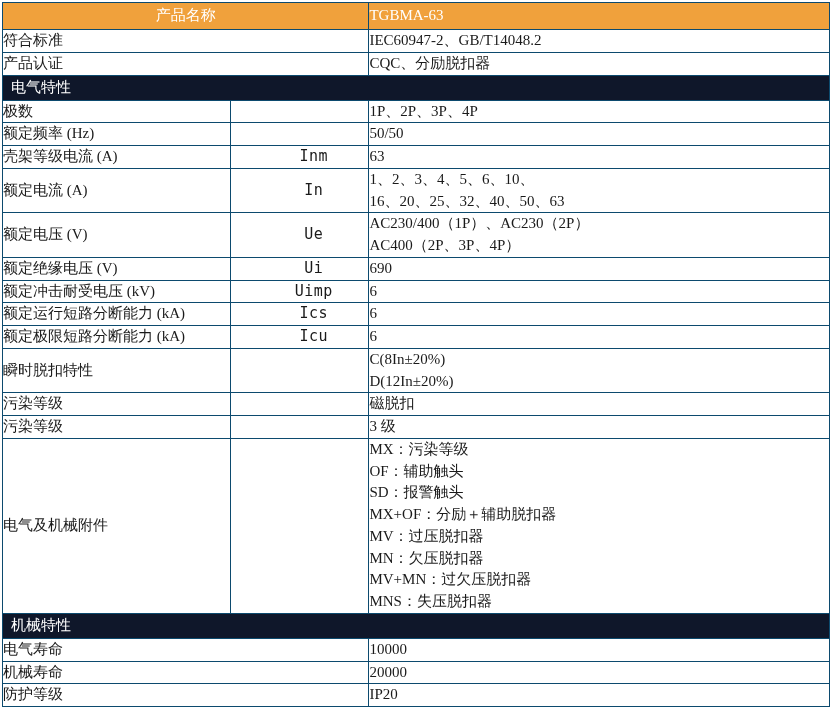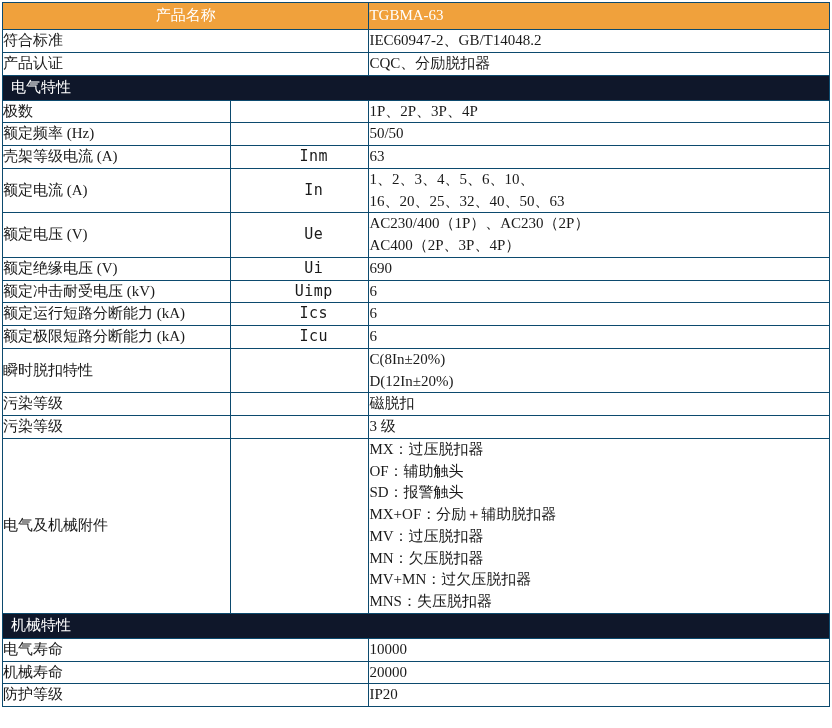--- a/index.html
+++ b/index.html
@@ -195,21 +195,21 @@
       <td class="cell-sym"><span class="sym-indent"></span></td>
       <td class="cell-val">
         <span class="line nowrap">3 级</span>
       </td>
     </tr>
 
     <tr class="tall-row">
       <td class="cell-label">电气及机械附件</td>
       <td class="cell-sym"><span class="sym-indent"></span></td>
       <td class="cell-val acc-val">
-        <span class="line nowrap">MX：过压脱扣器</span>
+        <span class="line nowrap">MX：污染等级</span>
         <span class="line nowrap">OF：辅助触头</span>
         <span class="line nowrap">SD：报警触头</span>
         <span class="line nowrap">MX+OF：分励＋辅助脱扣器</span>
         <span class="line nowrap">MV：过压脱扣器</span>
         <span class="line nowrap">MN：欠压脱扣器</span>
         <span class="line nowrap">MV+MN：过欠压脱扣器</span>
         <span class="line nowrap">MNS：失压脱扣器</span>
       </td>
     </tr>
 

